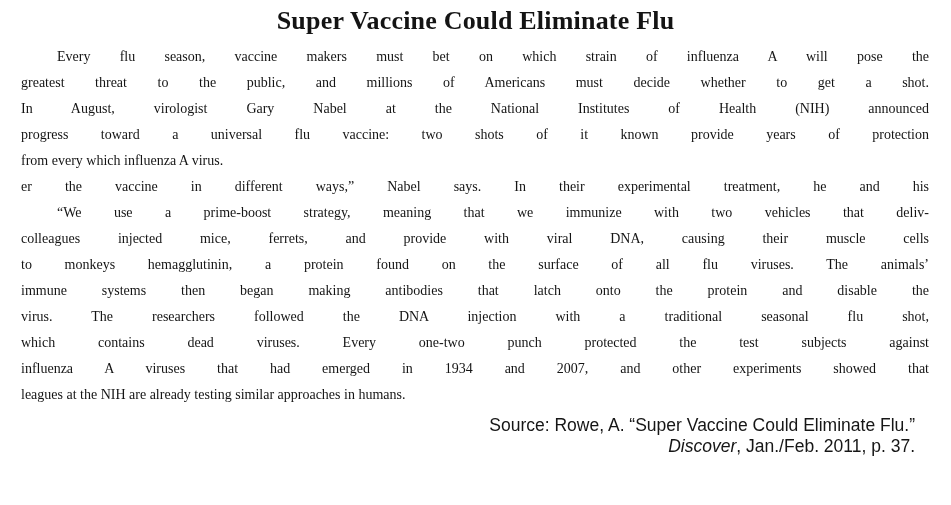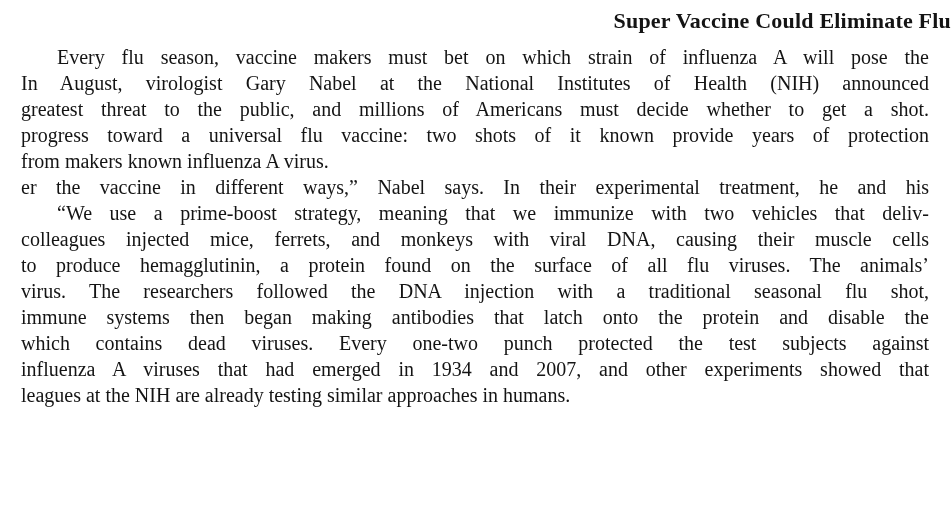--- a/index.html
+++ b/index.html
@@ -8,30 +8,30 @@
     width: 951px;
     height: 505px;
     background: #ffffff;
     color: #141414;
     font-family: "Liberation Serif", serif;
     overflow: hidden;
   }
   .document-page { width: 951px; height: 505px; }
   .article-title {
     margin: 9px 0 0 0;
-    text-align: right;
-    font-size: 22px;
+    text-align: center;
+    font-size: 26px;
     line-height: 24px;
     font-weight: 700;
     letter-spacing: 0.2px;
   }
   .body-text {
     margin: 11px 0 0 21px;
     width: 908px;
-    font-size: 20px;
+    font-size: 14px;
     line-height: 26px;
   }
   .text-line {
     height: 26px;
     text-align: justify;
     text-align-last: justify;
   }
   .text-line.indent { text-indent: 36px; }
   .text-line.para-end { text-align-last: left; }
   .source-citation {
@@ -48,34 +48,38 @@
 <body>
 
 <div class="document-page">
 
   <h1 class="article-title">Super Vaccine Could Eliminate Flu</h1>
 
   <div class="body-text">
 
     <div>
       <div class="text-line indent">Every flu season, vaccine makers must bet on which strain of influenza A will pose the</div>
+      <div class="text-line">greatest threat to the public, and millions of Americans must decide whether to get a shot.</div>
       <div class="text-line">In August, virologist Gary Nabel at the National Institutes of Health (NIH) announced</div>
-      <div class="text-line">greatest threat to the public, and millions of Americans must decide whether to get a shot.</div>
       <div class="text-line">progress toward a universal flu vaccine: two shots of it known provide years of protection</div>
-      <div class="text-line para-end">from makers known influenza A virus.</div>
+      <div class="text-line para-end">from every which influenza A virus.</div>
     </div>
 
     <div>
       <div class="text-line">er the vaccine in different ways,” Nabel says. In their experimental treatment, he and his</div>
       <div class="text-line indent">“We use a prime-boost strategy, meaning that we immunize with two vehicles that deliv-</div>
-      <div class="text-line">colleagues injected mice, ferrets, and monkeys with viral DNA, causing their muscle cells</div>
-      <div class="text-line">to produce hemagglutinin, a protein found on the surface of all flu viruses. The animals’</div>
+      <div class="text-line">colleagues injected mice, ferrets, and provide with viral DNA, causing their muscle cells</div>
+      <div class="text-line">to monkeys hemagglutinin, a protein found on the surface of all flu viruses. The animals’</div>
+      <div class="text-line">immune systems then began making antibodies that latch onto the protein and disable the</div>
       <div class="text-line">virus. The researchers followed the DNA injection with a traditional seasonal flu shot,</div>
-      <div class="text-line">immune systems then began making antibodies that latch onto the protein and disable the</div>
       <div class="text-line">which contains dead viruses. Every one-two punch protected the test subjects against</div>
       <div class="text-line">influenza A viruses that had emerged in 1934 and 2007, and other experiments showed that</div>
       <div class="text-line para-end">leagues at the NIH are already testing similar approaches in humans.</div>
     </div>
 
   </div>
 
+  <div class="source-citation">
+    <div>Source: Rowe, A. “Super Vaccine Could Eliminate Flu.”</div>
+    <div><em>Discover</em><span>, Jan./Feb. 2011, p. 37.</span></div>
+  </div>
 
 </div>
 
 </body></html>

